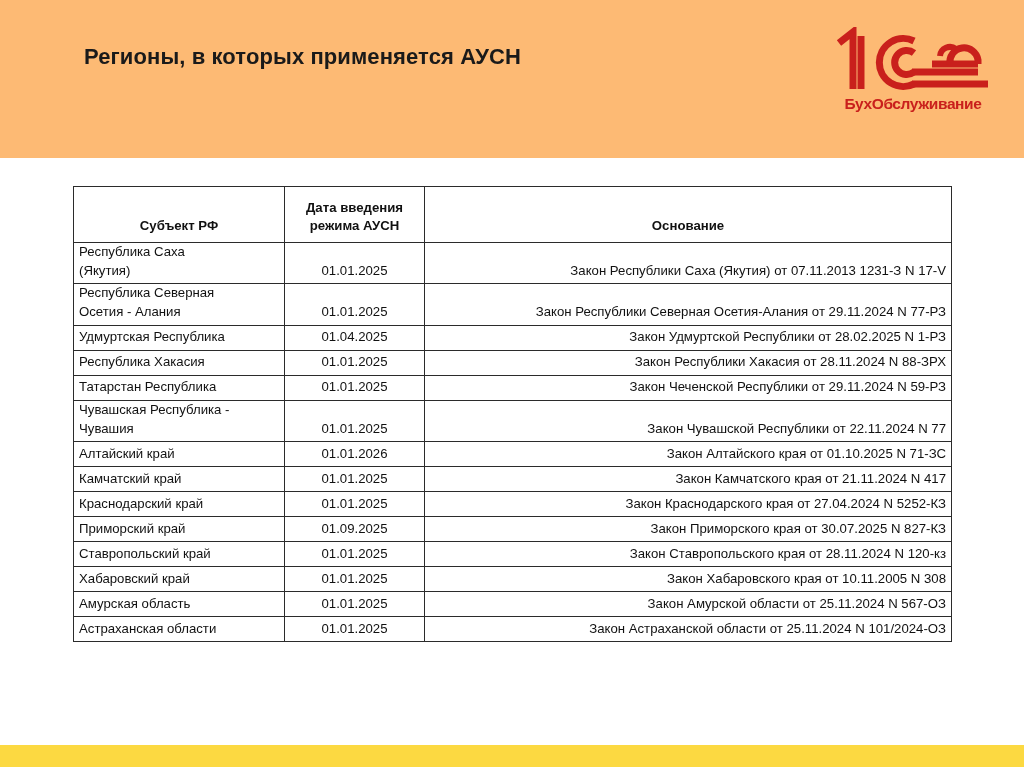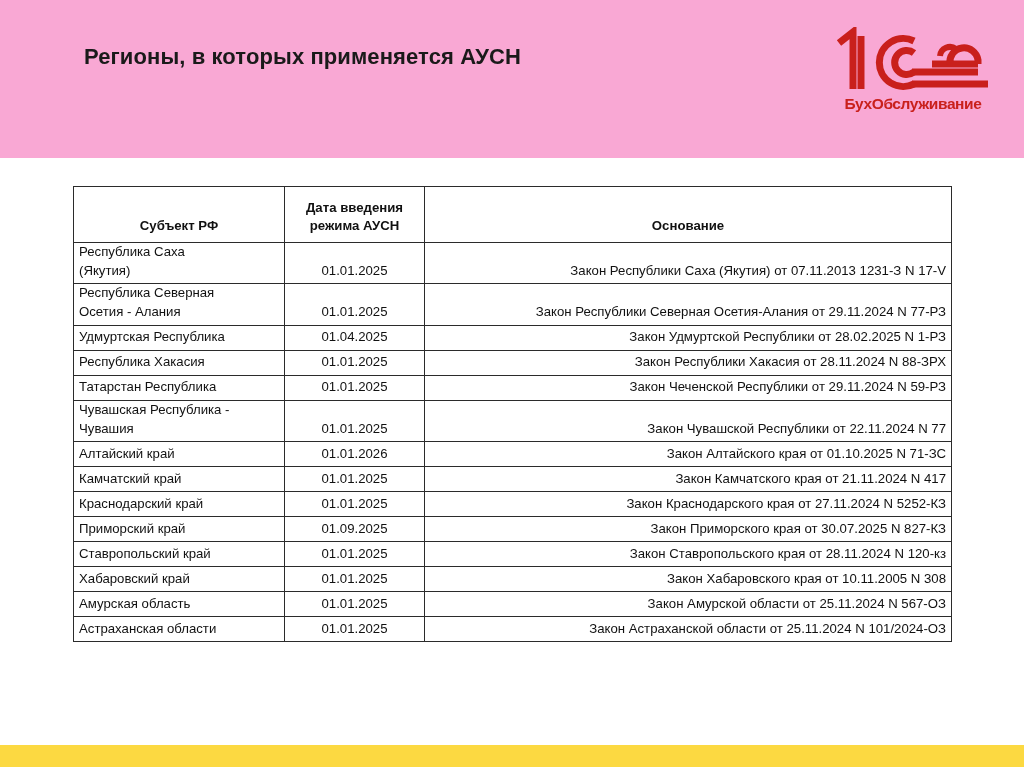--- a/index.html
+++ b/index.html
@@ -16,21 +16,21 @@
     position: relative;
   }
 
   
   .header-band {
     position: absolute;
     left: 0;
     top: 0;
     width: 1024px;
     height: 158px;
-    background: #f9a8d4;
+    background: #fdba74;
   }
   .header-title {
     position: absolute;
     left: 84px;
     top: 44px;
     font-size: 22px;
     font-weight: bold;
     color: #1a1a1a;
     letter-spacing: 0.1px;
     white-space: nowrap;
@@ -219,21 +219,21 @@
           <td class="basis">Закон Алтайского края от 01.10.2025 N 71-ЗС</td>
         </tr>
         <tr class="r1">
           <td class="subject">Камчатский край</td>
           <td class="date">01.01.2025</td>
           <td class="basis">Закон Камчатского края от 21.11.2024 N 417</td>
         </tr>
         <tr class="r1">
           <td class="subject">Краснодарский край</td>
           <td class="date">01.01.2025</td>
-          <td class="basis">Закон Краснодарского края от 27.11.2024 N 5252-КЗ</td>
+          <td class="basis">Закон Краснодарского края от 27.04.2024 N 5252-КЗ</td>
         </tr>
         <tr class="r1">
           <td class="subject">Приморский край</td>
           <td class="date">01.09.2025</td>
           <td class="basis">Закон Приморского края от 30.07.2025 N 827-КЗ</td>
         </tr>
         <tr class="r1">
           <td class="subject">Ставропольский край</td>
           <td class="date">01.01.2025</td>
           <td class="basis">Закон Ставропольского края от 28.11.2024 N 120-кз</td>

